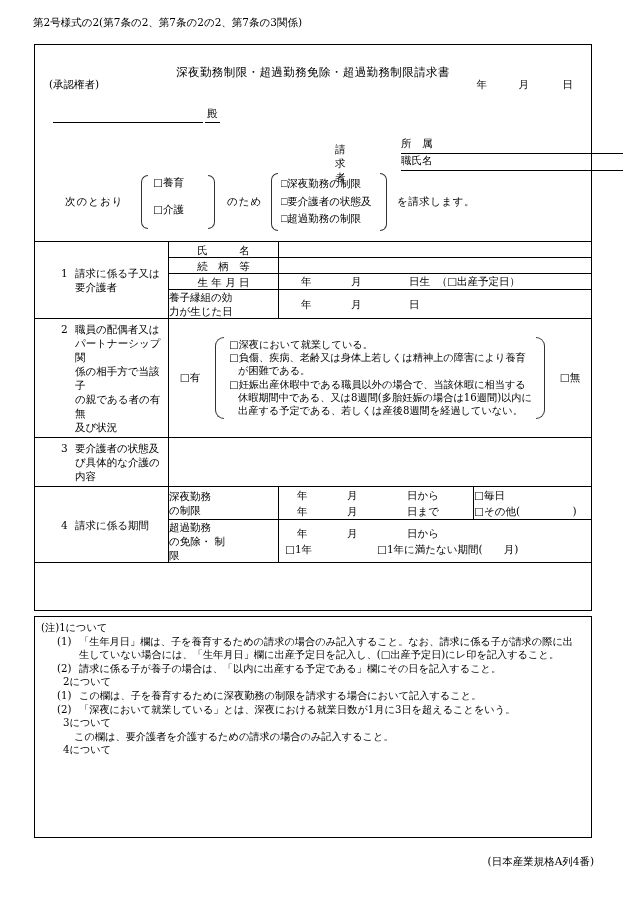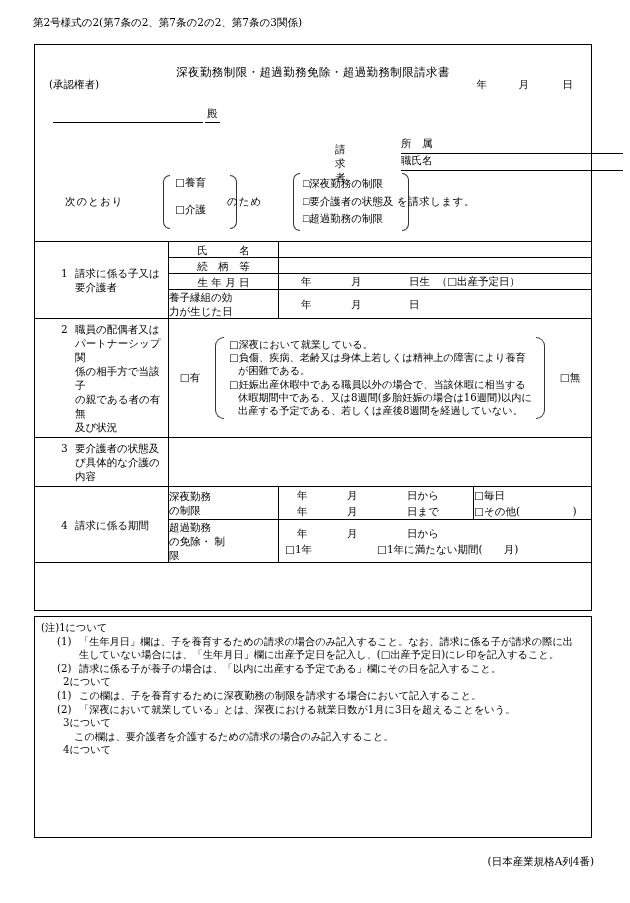--- a/index.html
+++ b/index.html
@@ -124,21 +124,20 @@
   }
   .st-lead {
     position: absolute;
     left: 16px;
     top: 22px;
     letter-spacing: 1px;
   }
   .bracket {
     position: absolute;
     box-sizing: border-box;
-    margin-left: 22px;
   }
   .bracket::before, .bracket::after {
     content: "";
     position: absolute;
     top: 0;
     width: 7px;
     height: 100%;
     border: 1.1px solid #333;
     box-sizing: border-box;
   }

